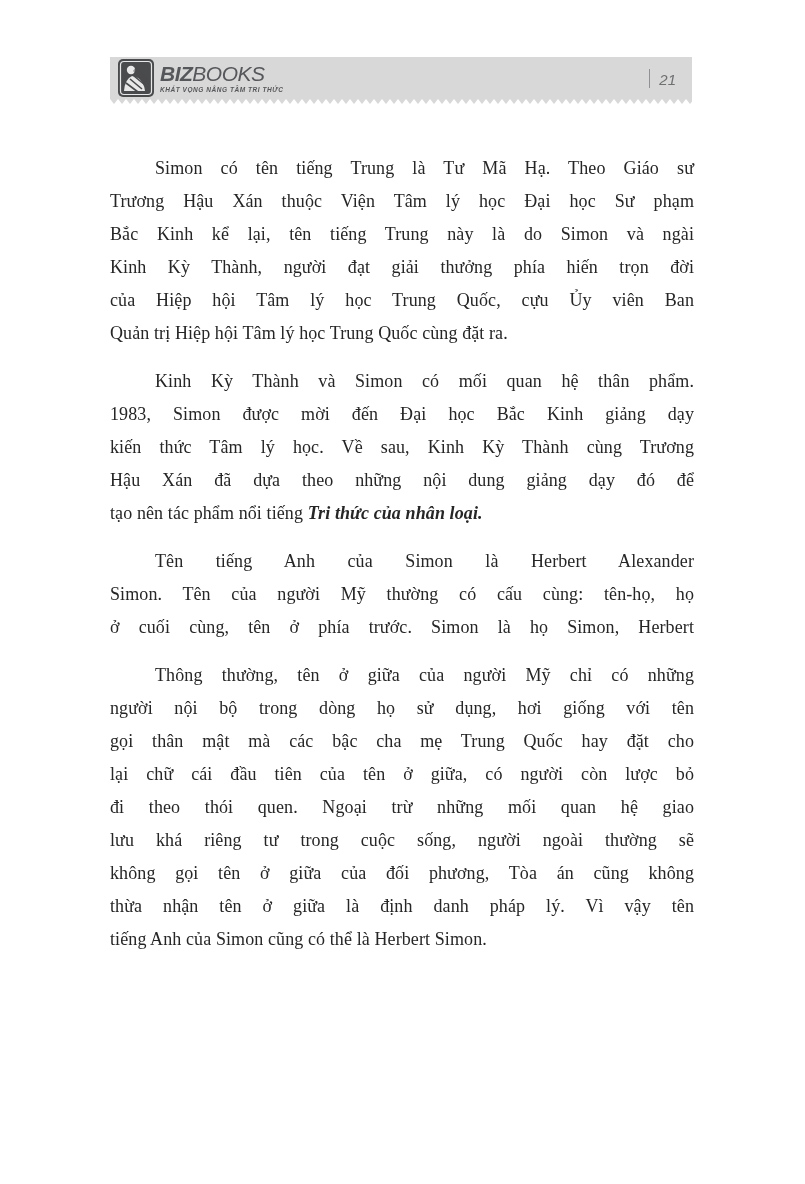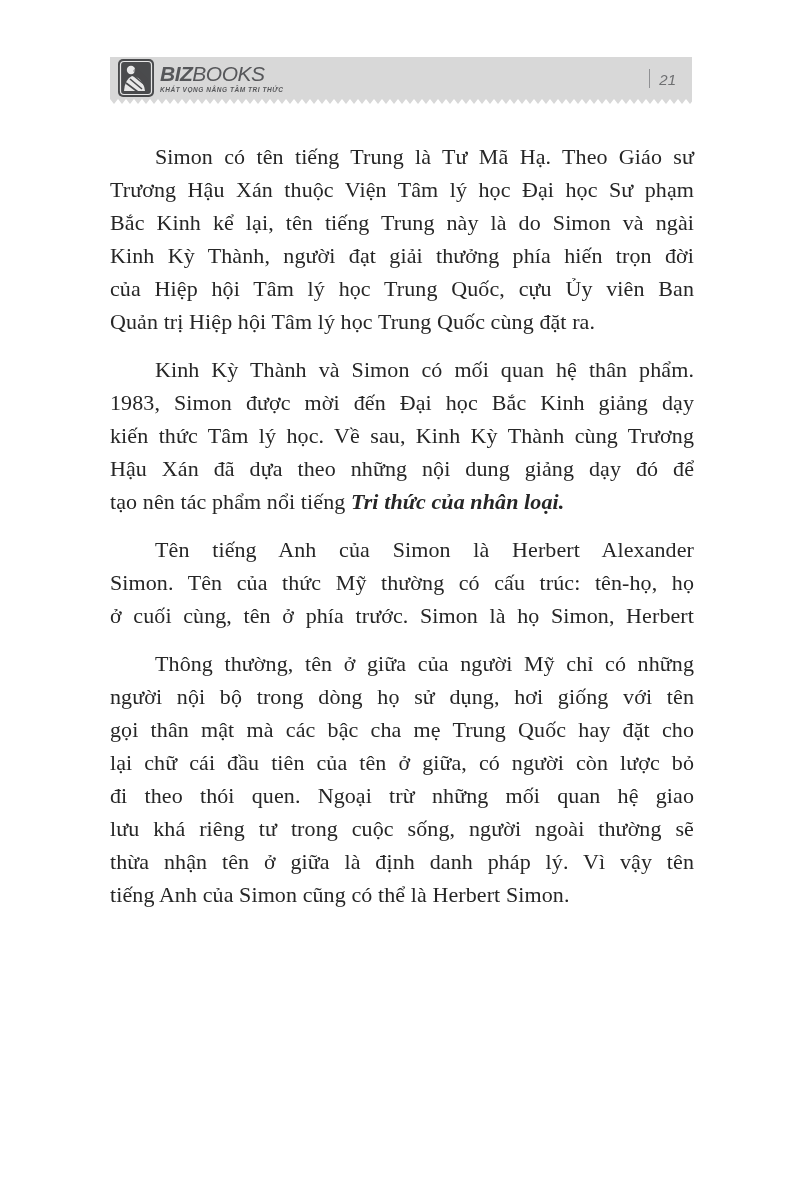--- a/index.html
+++ b/index.html
@@ -86,23 +86,23 @@
     width: 1.5px;
     height: 19px;
     background: #909194;
     margin-right: 9px;
   }
 
   
   .page-body {
     position: absolute;
     left: 110px;
-    top: 140px;
+    top: 152px;
     width: 584px;
-    font-size: 22px;
+    font-size: 18px;
     line-height: 33px;
     color: var(--bodytext, #262626);
     letter-spacing: 0.1px;
   }
   .paragraph { margin: 0 0 15px 0; }
   .line {
     text-align: justify;
     text-align-last: justify;
   }
   .line.last { text-align-last: left; }
@@ -157,28 +157,29 @@
       </div>
       <div class="paragraph">
         <div class="line first"><span>Kinh Kỳ Thành và Simon có mối quan hệ thân phẩm.</span></div>
         <div class="line"><span>1983, Simon được mời đến Đại học Bắc Kinh giảng dạy</span></div>
         <div class="line"><span>kiến thức Tâm lý học. Về sau, Kinh Kỳ Thành cùng Trương</span></div>
         <div class="line"><span>Hậu Xán đã dựa theo những nội dung giảng dạy đó để</span></div>
         <div class="line last"><span>tạo nên tác phẩm nổi tiếng </span><span class="italic">Tri thức của nhân loại.</span></div>
       </div>
       <div class="paragraph">
         <div class="line first"><span>Tên tiếng Anh của Simon là Herbert Alexander</span></div>
-        <div class="line"><span>Simon. Tên của thức Mỹ thường có cấu trúc: tên-họ, họ</span></div>
+        <div class="line"><span>Simon. Tên của người Mỹ thường có cấu cùng: tên-họ, họ</span></div>
         <div class="line"><span>ở cuối cùng, tên ở phía trước. Simon là họ Simon, Herbert</span></div>
       </div>
       <div class="paragraph">
         <div class="line first"><span>Thông thường, tên ở giữa của người Mỹ chỉ có những</span></div>
         <div class="line"><span>người nội bộ trong dòng họ sử dụng, hơi giống với tên</span></div>
         <div class="line"><span>gọi thân mật mà các bậc cha mẹ Trung Quốc hay đặt cho</span></div>
         <div class="line"><span>lại chữ cái đầu tiên của tên ở giữa, có người còn lược bỏ</span></div>
         <div class="line"><span>đi theo thói quen. Ngoại trừ những mối quan hệ giao</span></div>
         <div class="line"><span>lưu khá riêng tư trong cuộc sống, người ngoài thường sẽ</span></div>
+        <div class="line"><span>không gọi tên ở giữa của đối phương, Tòa án cũng không</span></div>
         <div class="line"><span>thừa nhận tên ở giữa là định danh pháp lý. Vì vậy tên</span></div>
         <div class="line last"><span>tiếng Anh của Simon cũng có thể là Herbert Simon.</span></div>
       </div>
     </div>
 
 </div>
 
 </body></html>

